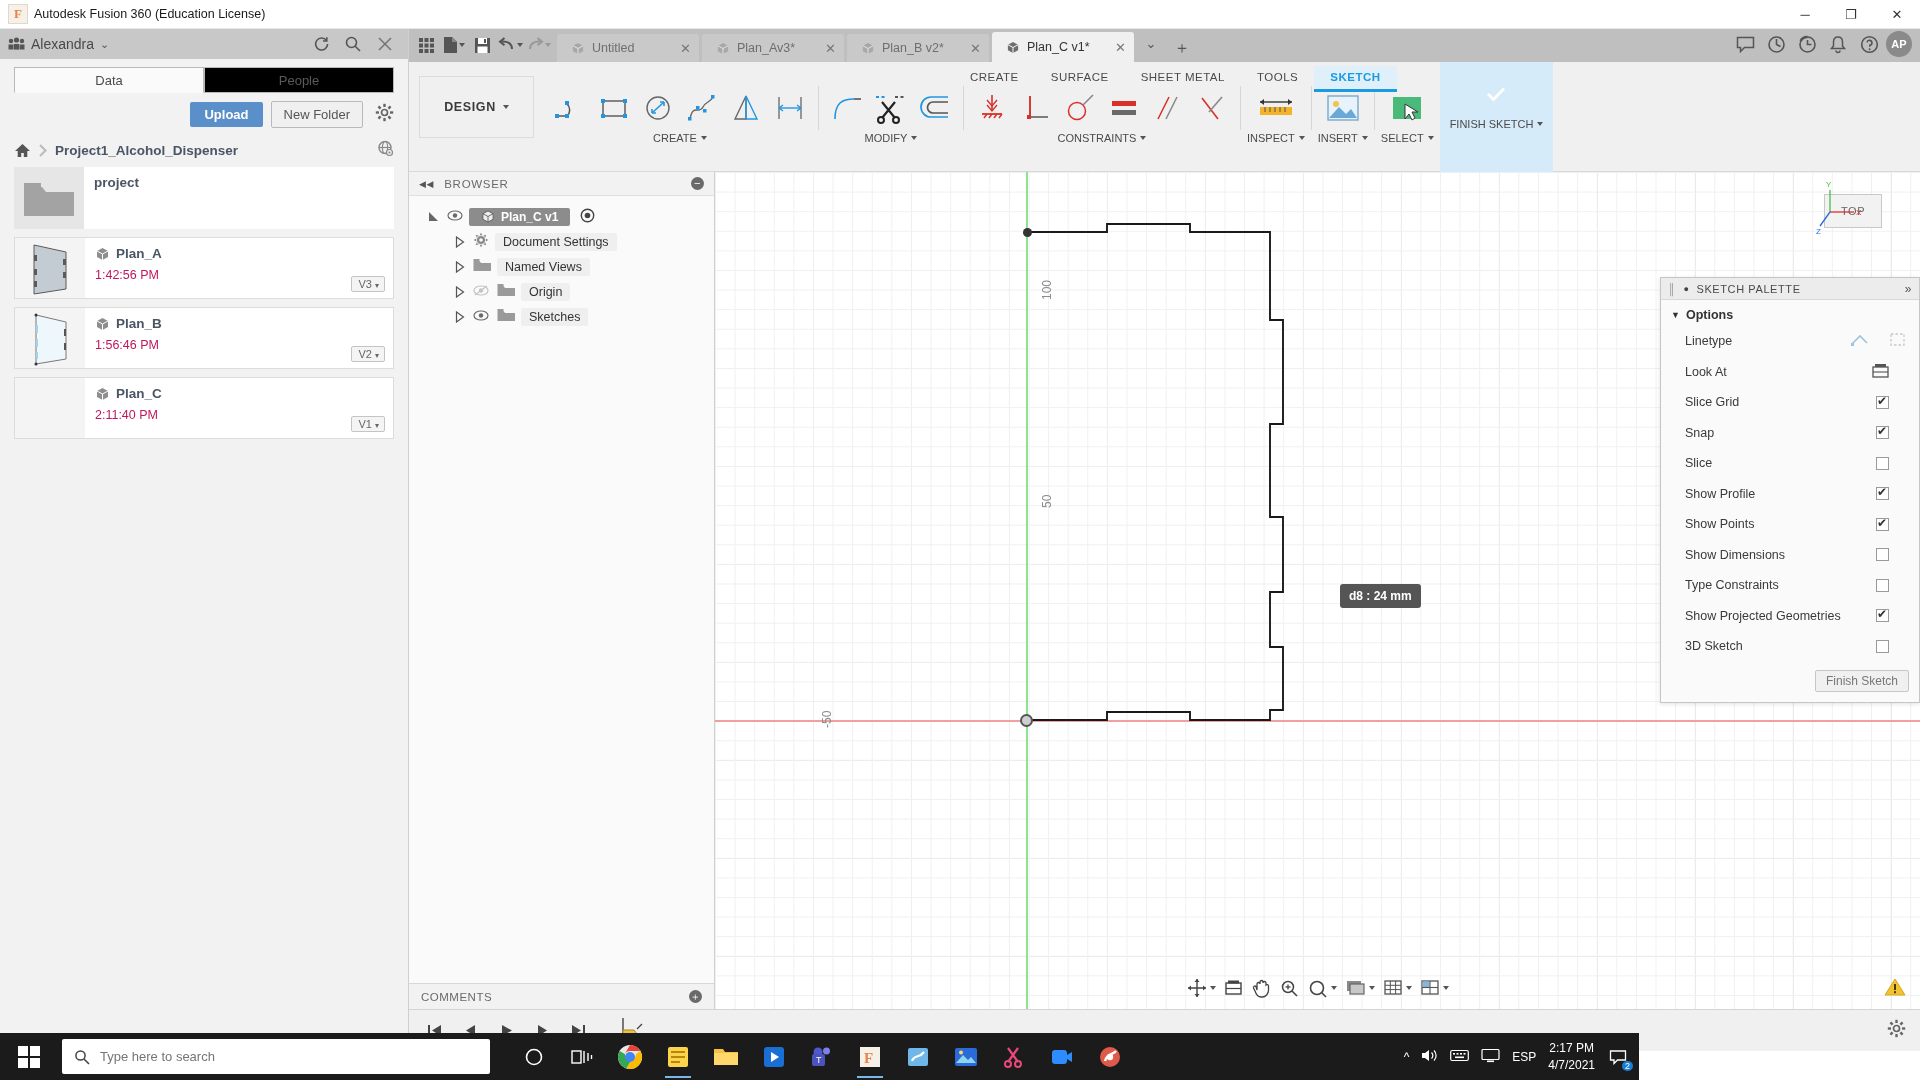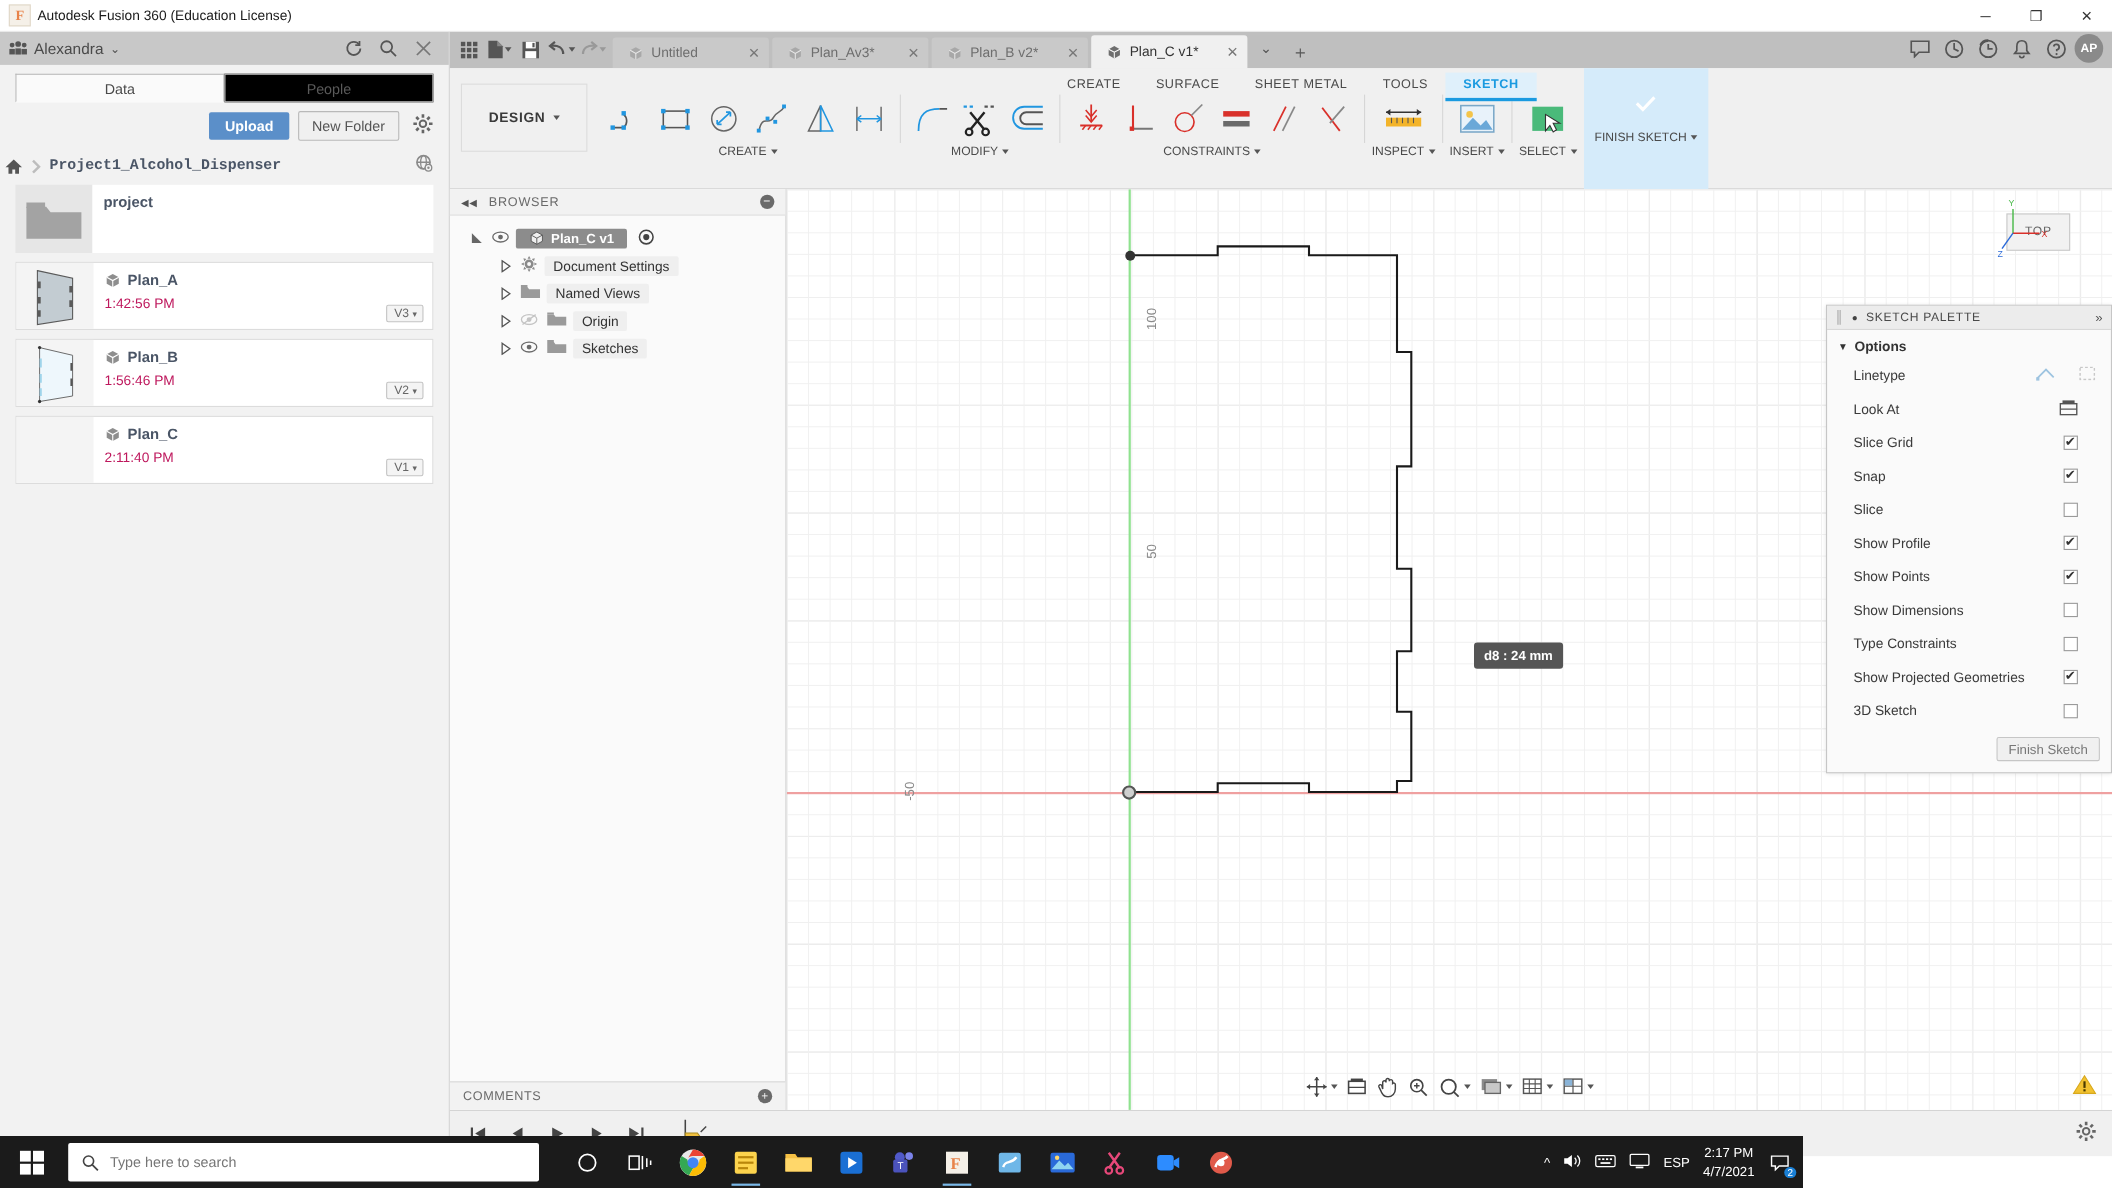--- a/index.html
+++ b/index.html
@@ -22,21 +22,21 @@
   .dp-user { font-size:14px; color:#4a4a4a; }
   .dp-icons { margin-left:auto; display:flex; gap:14px; align-items:center; padding-right:6px; }
   .dp-icons svg { display:block; }
   .dp-tabs { display:flex; padding:8px 14px 0 14px; }
   .dp-tab { flex:1; height:26px; border:1px solid #b9b9b9; display:flex; align-items:center; justify-content:center; font-size:13px; color:#5a5a5a; background:#000000; }
   .dp-tab.active { background:#fafafa; border-bottom-color:#fafafa; color:#4a4a4a; }
   .dp-actions { display:flex; justify-content:flex-end; gap:8px; padding:8px 14px 0 14px; align-items:center; }
   .btn-upload { background:#5b8fc9; color:#fff; border:none; font-size:13px; font-weight:bold; padding:5px 14px; border-radius:2px; }
   .btn-newfolder { background:#f0f0f0; color:#555; border:1px solid #b9b9b9; font-size:13px; padding:5px 12px; border-radius:2px; }
   .dp-gear { margin-left:4px; }
-  .breadcrumb { display:flex; align-items:center; gap:7px; padding:12px 14px 6px 4px;font-family:Liberation Mono, monospace; }
+  .breadcrumb { display:flex; align-items:center; gap:7px; padding:12px 14px 6px 14px; }
   .bc-name { font-size:13.5px; font-weight:bold; color:#4a5566; }
   .bc-right { margin-left:auto; }
   .dp-list { padding:0 14px; }
   .dp-item { display:flex; background:#fff; border:1px solid #dcdcdc; margin-bottom:8px; min-height:62px; }
   .dp-item.folder { border:none; background:transparent; }
   .dp-thumb { width:70px; display:flex; align-items:center; justify-content:center; background:#f4f4f4; }
   .dp-item.folder .dp-thumb { background:#e6e6e6; }
   .dp-meta { flex:1; padding:8px 10px; position:relative; }
   .dp-title { font-size:13.5px; font-weight:bold; color:#4a5566; display:flex; align-items:center; gap:6px; }
   .dp-time { font-size:12.5px; color:#be185d; margin-top:7px; }

